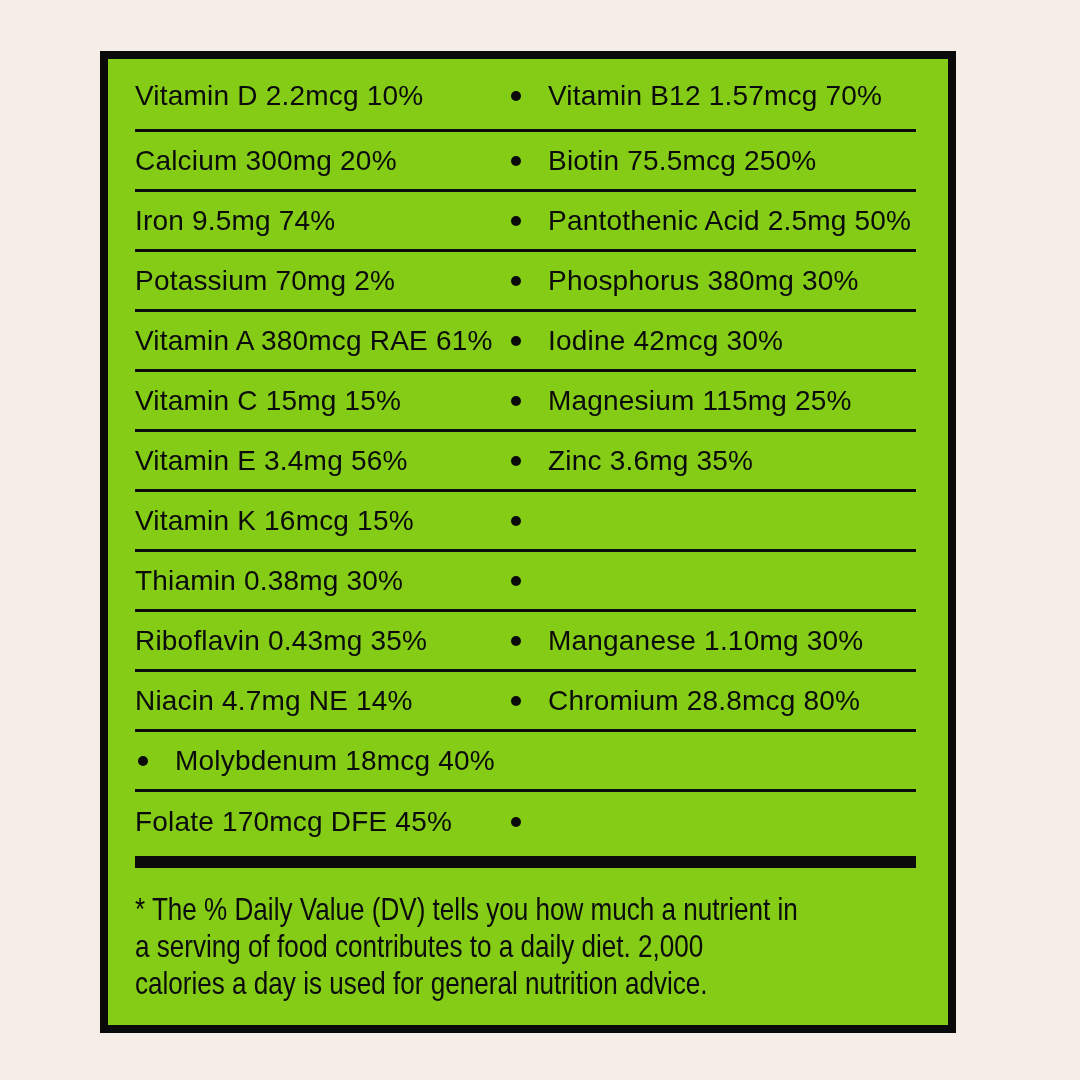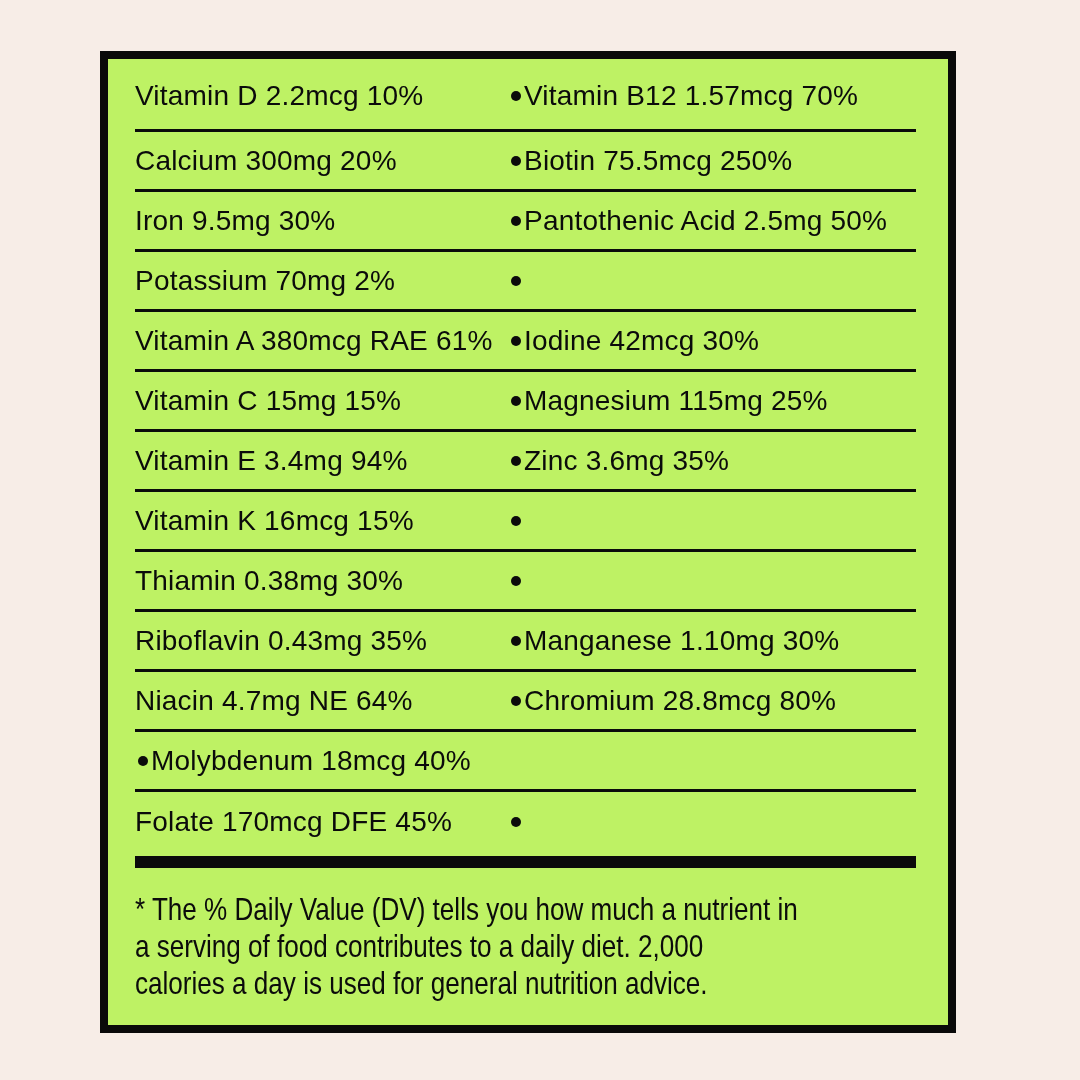--- a/index.html
+++ b/index.html
@@ -12,21 +12,21 @@
     overflow: hidden;
   }
   .label-box {
     position: absolute;
     left: 100px;
     top: 51px;
     width: 856px;
     height: 982px;
     box-sizing: border-box;
     border: 8px solid #0a0a0a;
-    background: #bef264;
+    background: #84cc16;
     padding: 0 32px 0 27px;
   }
   .rows { width: 100%; }
   .row {
     display: flex;
     align-items: center;
     height: 57px;
     border-bottom: 3px solid #0b0b0b;
   }
   .row.first { height: 73px; padding-top: 3px; box-sizing: border-box; }
@@ -44,20 +44,21 @@
     justify-content: center;
     align-items: center;
   }
   .dot {
     width: 10px;
     height: 10px;
     border-radius: 50%;
     background: #0b0b0b;
   }
   .cell-right {
+    margin-left: 24px;
     font-size: 28px;
     color: #0b0b0b;
     white-space: nowrap;
     letter-spacing: 0.2px;
   }
   .thick-bar {
     height: 12px;
     background: #0b0b0b;
     margin-top: 5px;
   }
@@ -85,48 +86,49 @@
         <span class="cell-right">Vitamin B12 1.57mcg 70%</span>
       </div>
       <div class="row">
         <span class="cell-left">Calcium 300mg 20%</span>
         <span class="bullet-cell">
           <span class="dot"></span>
         </span>
         <span class="cell-right">Biotin 75.5mcg 250%</span>
       </div>
       <div class="row">
-        <span class="cell-left">Iron 9.5mg 30%</span>
+        <span class="cell-left">Iron 9.5mg 74%</span>
         <span class="bullet-cell">
           <span class="dot"></span>
         </span>
         <span class="cell-right">Pantothenic Acid 2.5mg 50%</span>
       </div>
       <div class="row">
         <span class="cell-left">Potassium 70mg 2%</span>
         <span class="bullet-cell">
           <span class="dot"></span>
         </span>
+        <span class="cell-right">Phosphorus 380mg 30%</span>
       </div>
       <div class="row">
         <span class="cell-left">Vitamin A 380mcg RAE 61%</span>
         <span class="bullet-cell">
           <span class="dot"></span>
         </span>
         <span class="cell-right">Iodine 42mcg 30%</span>
       </div>
       <div class="row">
         <span class="cell-left">Vitamin C 15mg 15%</span>
         <span class="bullet-cell">
           <span class="dot"></span>
         </span>
         <span class="cell-right">Magnesium 115mg 25%</span>
       </div>
       <div class="row">
-        <span class="cell-left">Vitamin E 3.4mg 94%</span>
+        <span class="cell-left">Vitamin E 3.4mg 56%</span>
         <span class="bullet-cell">
           <span class="dot"></span>
         </span>
         <span class="cell-right">Zinc 3.6mg 35%</span>
       </div>
       <div class="row">
         <span class="cell-left">Vitamin K 16mcg 15%</span>
         <span class="bullet-cell">
           <span class="dot"></span>
         </span>
@@ -138,21 +140,21 @@
         </span>
       </div>
       <div class="row">
         <span class="cell-left">Riboflavin 0.43mg 35%</span>
         <span class="bullet-cell">
           <span class="dot"></span>
         </span>
         <span class="cell-right">Manganese 1.10mg 30%</span>
       </div>
       <div class="row">
-        <span class="cell-left">Niacin 4.7mg NE 64%</span>
+        <span class="cell-left">Niacin 4.7mg NE 14%</span>
         <span class="bullet-cell">
           <span class="dot"></span>
         </span>
         <span class="cell-right">Chromium 28.8mcg 80%</span>
       </div>
       <div class="row">
         <span class="bullet-cell">
           <span class="dot"></span>
         </span>
         <span class="cell-right">Molybdenum 18mcg 40%</span>

